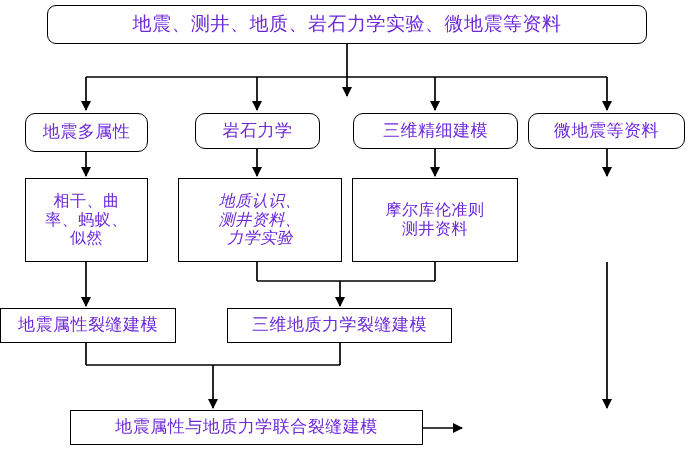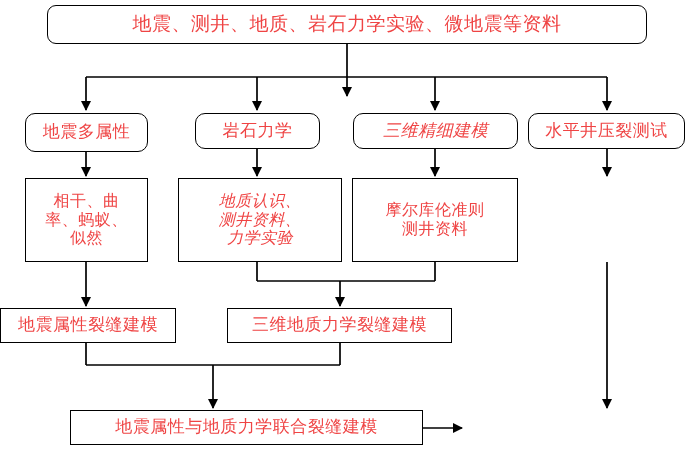--- a/index.html
+++ b/index.html
@@ -19,21 +19,21 @@
   }
   .node {
     position: absolute;
     box-sizing: border-box;
     border: 1.5px solid #000000;
     background: #ffffff;
     display: flex;
     align-items: center;
     justify-content: center;
     text-align: center;
-    color: #ef4444;
+    color: #6d28d9;
     line-height: 1.18;
     letter-spacing: 0.5px;
     white-space: pre-line;
   }
   .node.rounded {
     border-radius: 9px;
   }
   .svg-layer {
     position: absolute;
     left: 0;
@@ -90,22 +90,22 @@
       <line x1="213" y1="365" x2="213" y2="408" marker-end="url(#arrow)"></line>
 
       <line x1="395" y1="428" x2="462" y2="428" marker-end="url(#arrow)"></line>
     </g>
   </svg>
 
   <div class="node rounded fs-top" style="left:47px; top:5px; width:600px; height:39px;">地震、测井、地质、岩石力学实验、微地震等资料</div>
 
   <div class="node fs-row2" style="left:25px; top:113px; width:123px; height:39px;">地震多属性</div>
   <div class="node fs-row2" style="left:195px; top:113px; width:125px; height:36px;">岩石力学</div>
-  <div class="node fs-row2" style="left:353px; top:113px; width:165px; height:36px;font-style:italic;">三维精细建模</div>
-  <div class="node fs-row2" style="left:528px; top:113px; width:157px; height:36px;">水平井压裂测试</div>
+  <div class="node fs-row2" style="left:353px; top:113px; width:165px; height:36px;">三维精细建模</div>
+  <div class="node fs-row2" style="left:528px; top:113px; width:157px; height:36px;">微地震等资料</div>
 
   <div class="node fs-row3" style="left:25px; top:178px; width:123px; height:84px;">相干、曲
 率、蚂蚁、
 似然</div>
   <div class="node fs-row3" style="left:178px; top:178px; width:164px; height:84px;font-style:italic;">地质认识、
 测井资料、
 力学实验</div>
   <div class="node fs-row3" style="left:352px; top:178px; width:166px; height:84px;">摩尔库伦准则
 测井资料</div>
 

